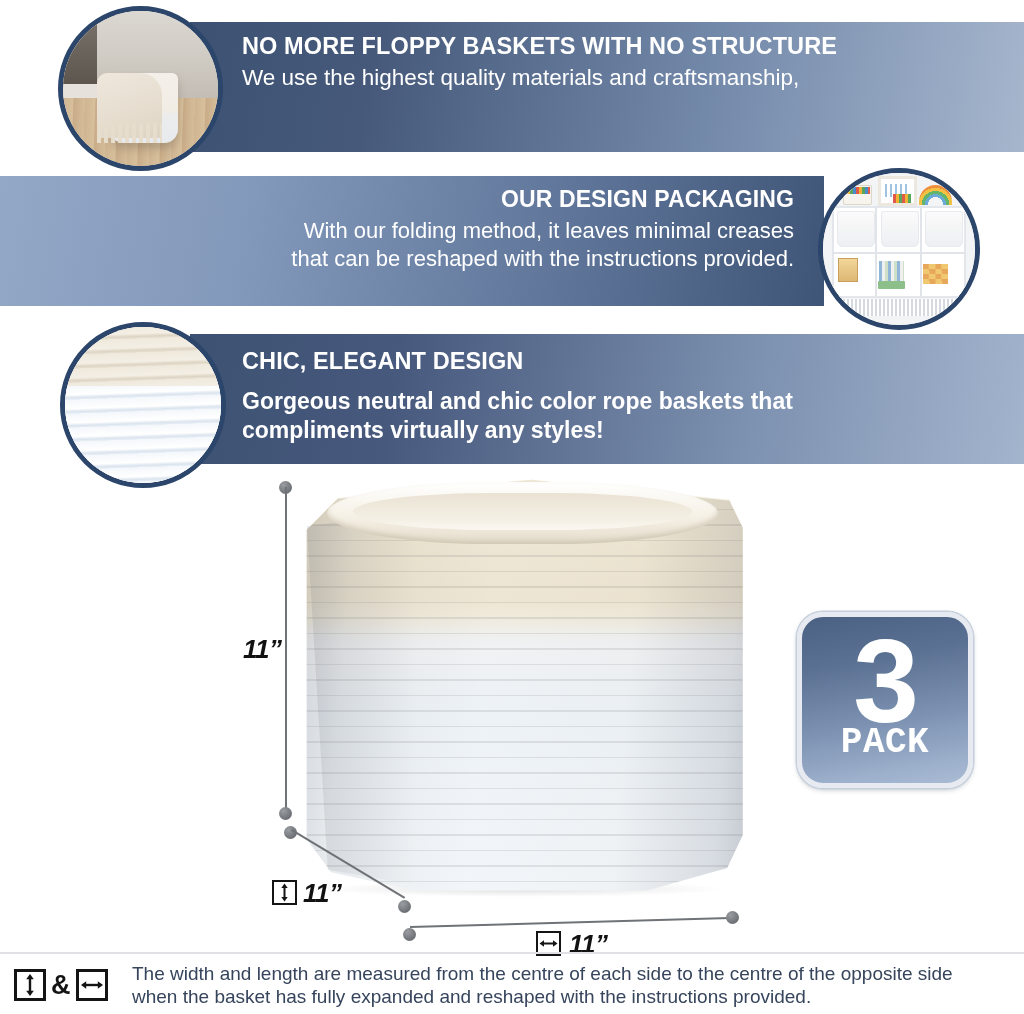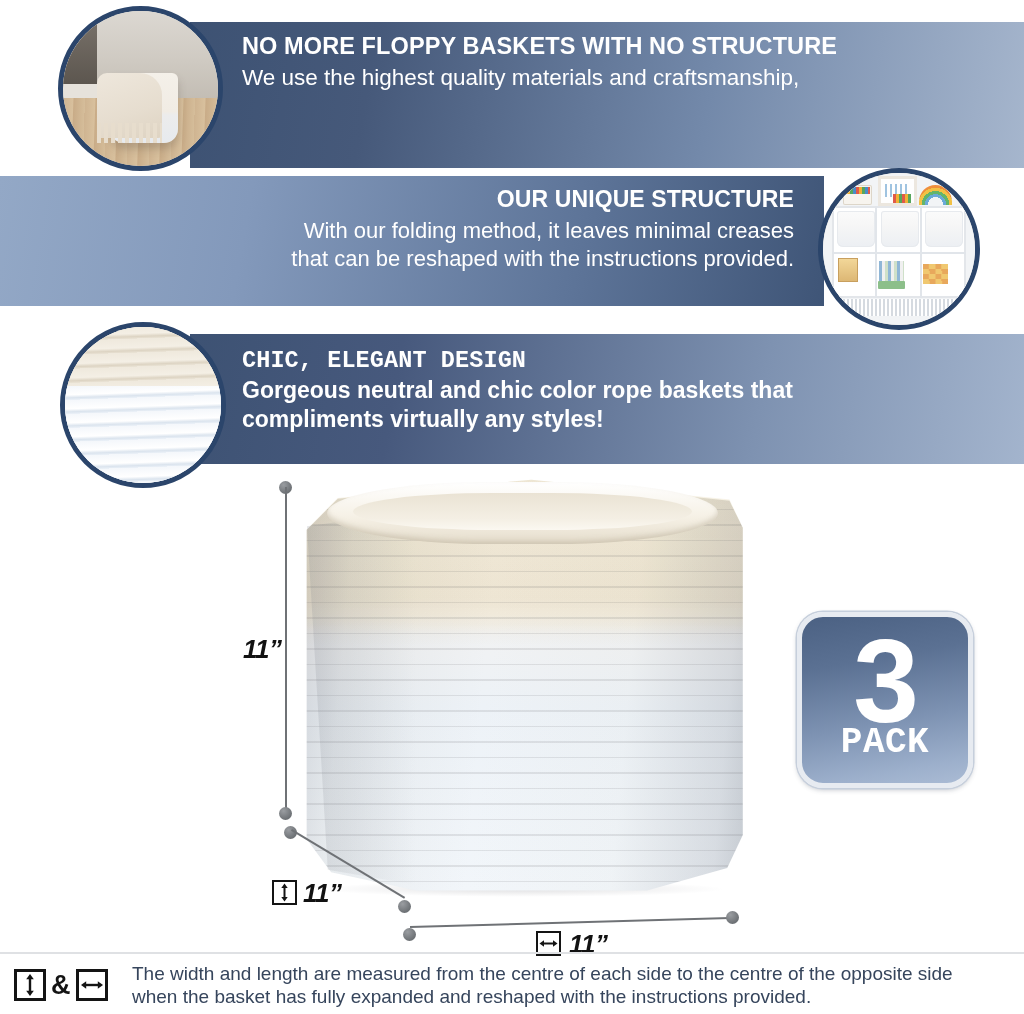--- a/index.html
+++ b/index.html
@@ -19,21 +19,21 @@
   
   .banner {
     position: absolute;
     box-sizing: border-box;
     color: #ffffff;
   }
   .banner-1 {
     left: 190px;
     top: 22px;
     width: 834px;
-    height: 146px;
+    height: 130px;
     background: linear-gradient(100deg, #3d5273 0%, #46597a 22%, #7389aa 62%, #a6b6cd 100%);
     padding: 9px 16px 0 52px;
   }
   .banner-2 {
     left: 0px;
     top: 176px;
     width: 824px;
     height: 130px;
     background: linear-gradient(100deg, #93a8c6 0%, #8399bb 30%, #5d7498 70%, #3f5577 100%);
     padding: 9px 30px 0 16px;
@@ -57,21 +57,21 @@
   }
   .banner-body {
     font-size: 22.5px;
     font-weight: normal;
     line-height: 1.24;
     margin: 0;
     white-space: nowrap;
   }
   .banner-2 .banner-title { font-size: 23px; }
   .banner-2 .banner-body { font-size: 22px; line-height: 1.26; }
-  .banner-3 .banner-title { margin-bottom: 0; font-family: Liberation Mono, monospace; }
+  .banner-3 .banner-title { margin-bottom: 11px; }
   .banner-3 .banner-body { font-size: 23px; font-weight: bold; }
 
   
   .photo-circle {
     position: absolute;
     border-radius: 50%;
     border: 5px solid #2b456b;
     box-sizing: border-box;
     overflow: hidden;
     background: #e9e6e0;
@@ -242,21 +242,21 @@
 </style>
 </head>
 <body>
 
 <div class="banner banner-1">
   <p class="banner-title">NO MORE FLOPPY BASKETS WITH NO STRUCTURE</p>
   <p class="banner-body">We use the highest quality materials and craftsmanship,</p>
 </div>
 
 <div class="banner banner-2">
-  <p class="banner-title">OUR UNIQUE STRUCTURE</p>
+  <p class="banner-title">OUR DESIGN PACKAGING</p>
   <p class="banner-body">With our folding method, it leaves minimal creases</p>
   <p class="banner-body">that can be reshaped with the instructions provided.</p>
 </div>
 
 <div class="banner banner-3">
   <p class="banner-title">CHIC, ELEGANT DESIGN</p>
   <p class="banner-body">Gorgeous neutral and chic color rope baskets that</p>
   <p class="banner-body">compliments virtually any styles!</p>
 </div>
 

